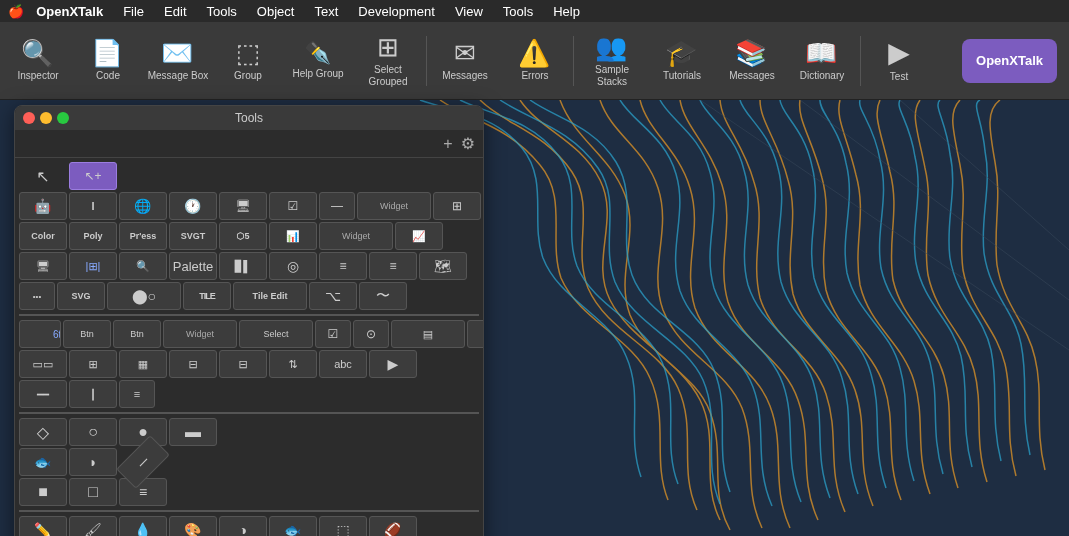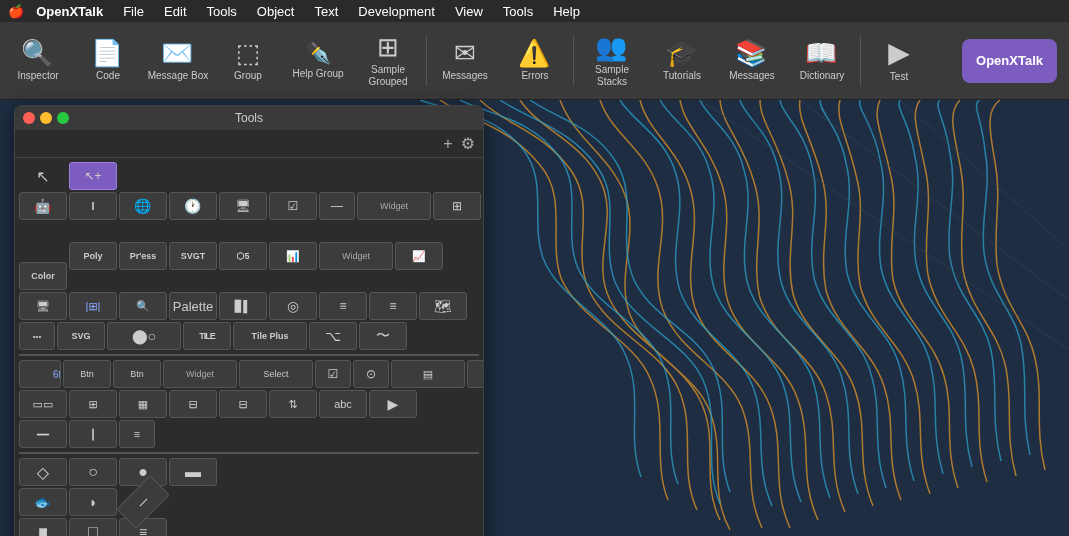--- a/index.html
+++ b/index.html
@@ -241,21 +241,21 @@
     <span class="tb-label">Group</span>
   </div>
 
   <div class="toolbar-btn">
     <span class="tb-icon" style="font-size:22px;">✒️</span>
     <span class="tb-label">Help Group</span>
   </div>
 
   <div class="toolbar-btn">
     <span class="tb-icon">⊞</span>
-    <span class="tb-label">Sample Grouped</span>
+    <span class="tb-label">Select Grouped</span>
   </div>
 
   <div class="toolbar-separator"></div>
 
   <div class="toolbar-btn">
     <span class="tb-icon">✉</span>
     <span class="tb-label">Messages</span>
   </div>
 
   <div class="toolbar-btn">
@@ -373,21 +373,21 @@
       <div class="tool-item" style="font-size:14px;">🕐</div>
       <div class="tool-item" style="font-size:12px;">🖥</div>
       <div class="tool-item" style="font-size:12px;">☑</div>
       <div class="tool-item small" style="font-size:12px;">—</div>
       <div class="tool-item medium" style="font-size:9px; color:#aaa;">Widget</div>
       <div class="tool-item" style="font-size:12px;">⊞</div>
       <div class="tool-item medium" style="font-size:10px;">◁ Title ▷</div>
     </div>
 
     <div class="tool-row" style="margin-top:2px;">
-      <div class="tool-item" style="font-size:9px; font-weight:bold;margin-top:40px;">Color</div>
+      <div class="tool-item" style="font-size:9px; font-weight:bold;">Color</div>
       <div class="tool-item" style="font-size:9px; font-weight:bold;">Poly</div>
       <div class="tool-item" style="font-size:9px; font-weight:bold;">Pr'ess</div>
       <div class="tool-item" style="font-size:9px; font-weight:bold;">SVGT</div>
       <div class="tool-item" style="font-size:9px; font-weight:bold;">⬡5</div>
       <div class="tool-item" style="font-size:11px;">📊</div>
       <div class="tool-item medium" style="font-size:9px; color:#aaa;">Widget</div>
       <div class="tool-item" style="font-size:11px;">📈</div>
     </div>
 
     <div class="tool-row" style="margin-top:2px;">
@@ -400,21 +400,21 @@
       <div class="tool-item" style="font-size:12px;">≡</div>
       <div class="tool-item" style="font-size:12px;">≡</div>
       <div class="tool-item" style="font-size:14px;">🗺</div>
     </div>
 
     <div class="tool-row" style="margin-top:2px;">
       <div class="tool-item small" style="font-size:8px;">•••</div>
       <div class="tool-item" style="font-size:9px; font-weight:bold;">SVG</div>
       <div class="tool-item medium" style="font-size:14px;">⬤○</div>
       <div class="tool-item" style="font-size:9px; font-weight:bold; letter-spacing:-1px;">TILE</div>
-      <div class="tool-item medium" style="font-size:9px; font-weight:bold;">Tile Plus</div>
+      <div class="tool-item medium" style="font-size:9px; font-weight:bold;">Tile Edit</div>
       <div class="tool-item" style="font-size:14px;">⌥</div>
       <div class="tool-item" style="font-size:14px;">〜</div>
     </div>
 
     <div class="tool-section-divider"></div>
 
     <div class="tool-row">
       <div class="tool-item small" style="font-size:10px; color:#8af;padding-left:40px;">6tn</div>
       <div class="tool-item" style="font-size:9px; color:#ccc;">Btn</div>
       <div class="tool-item" style="font-size:9px; color:#ccc;">Btn</div>

